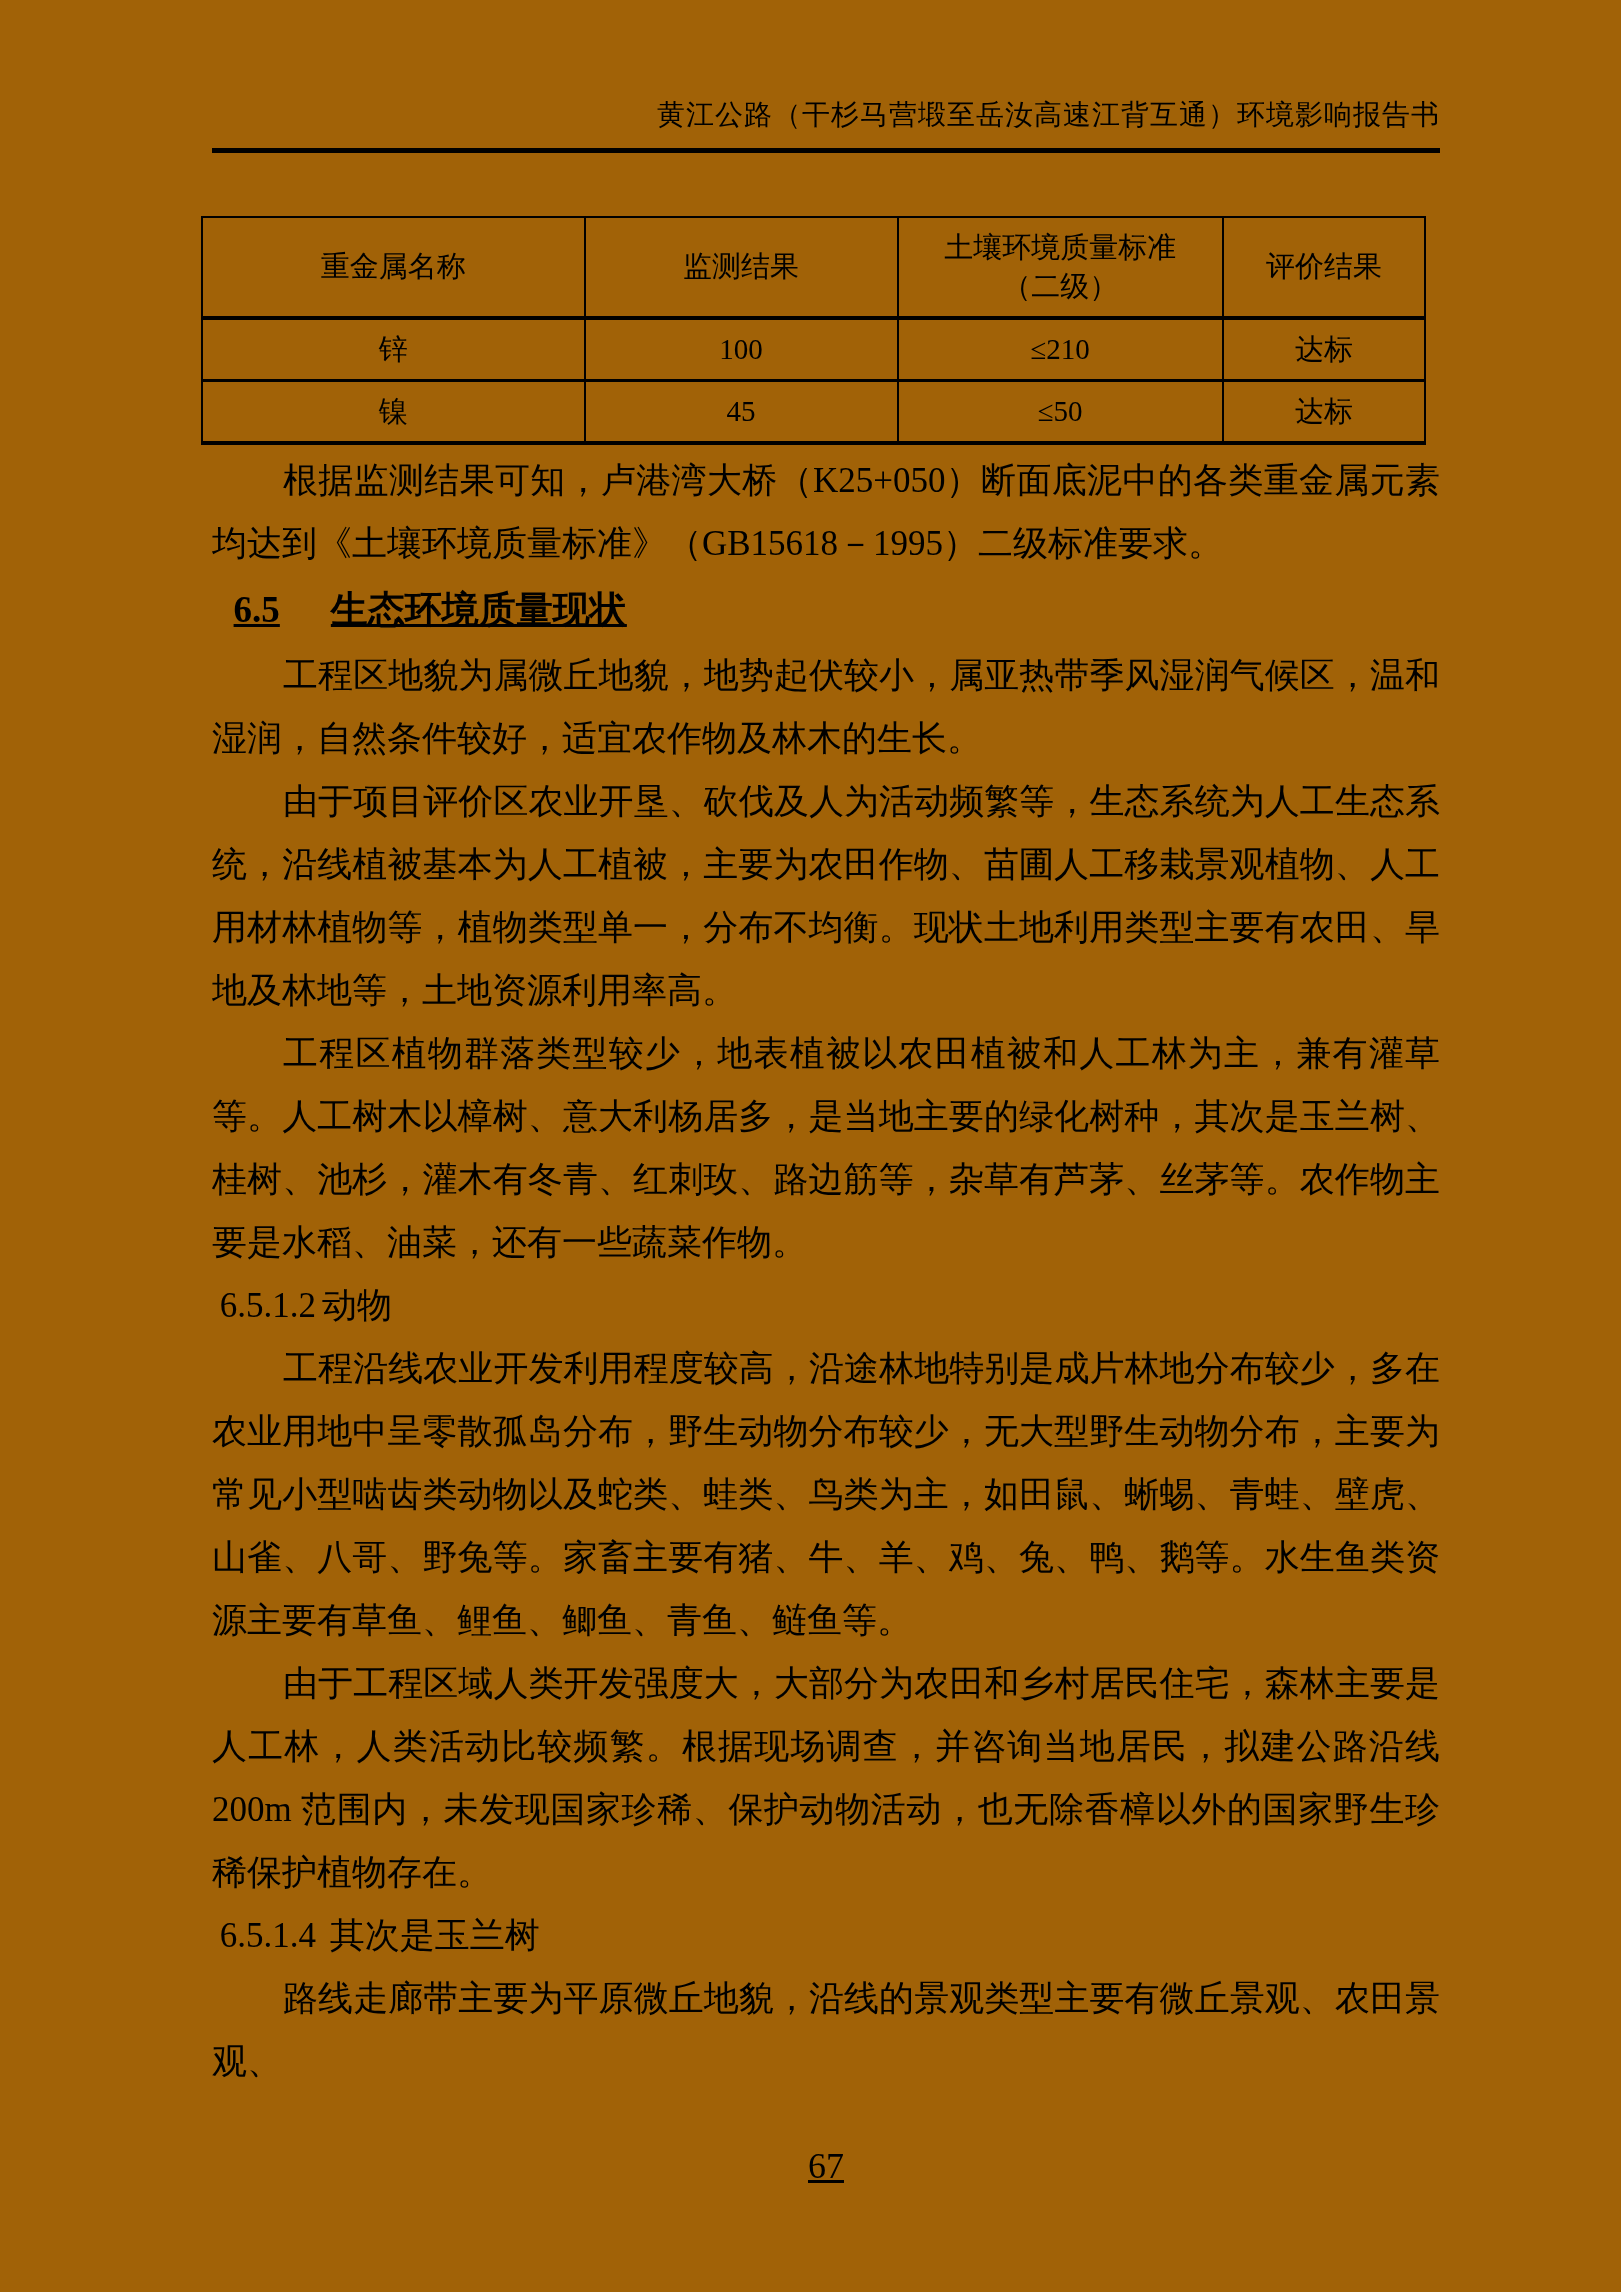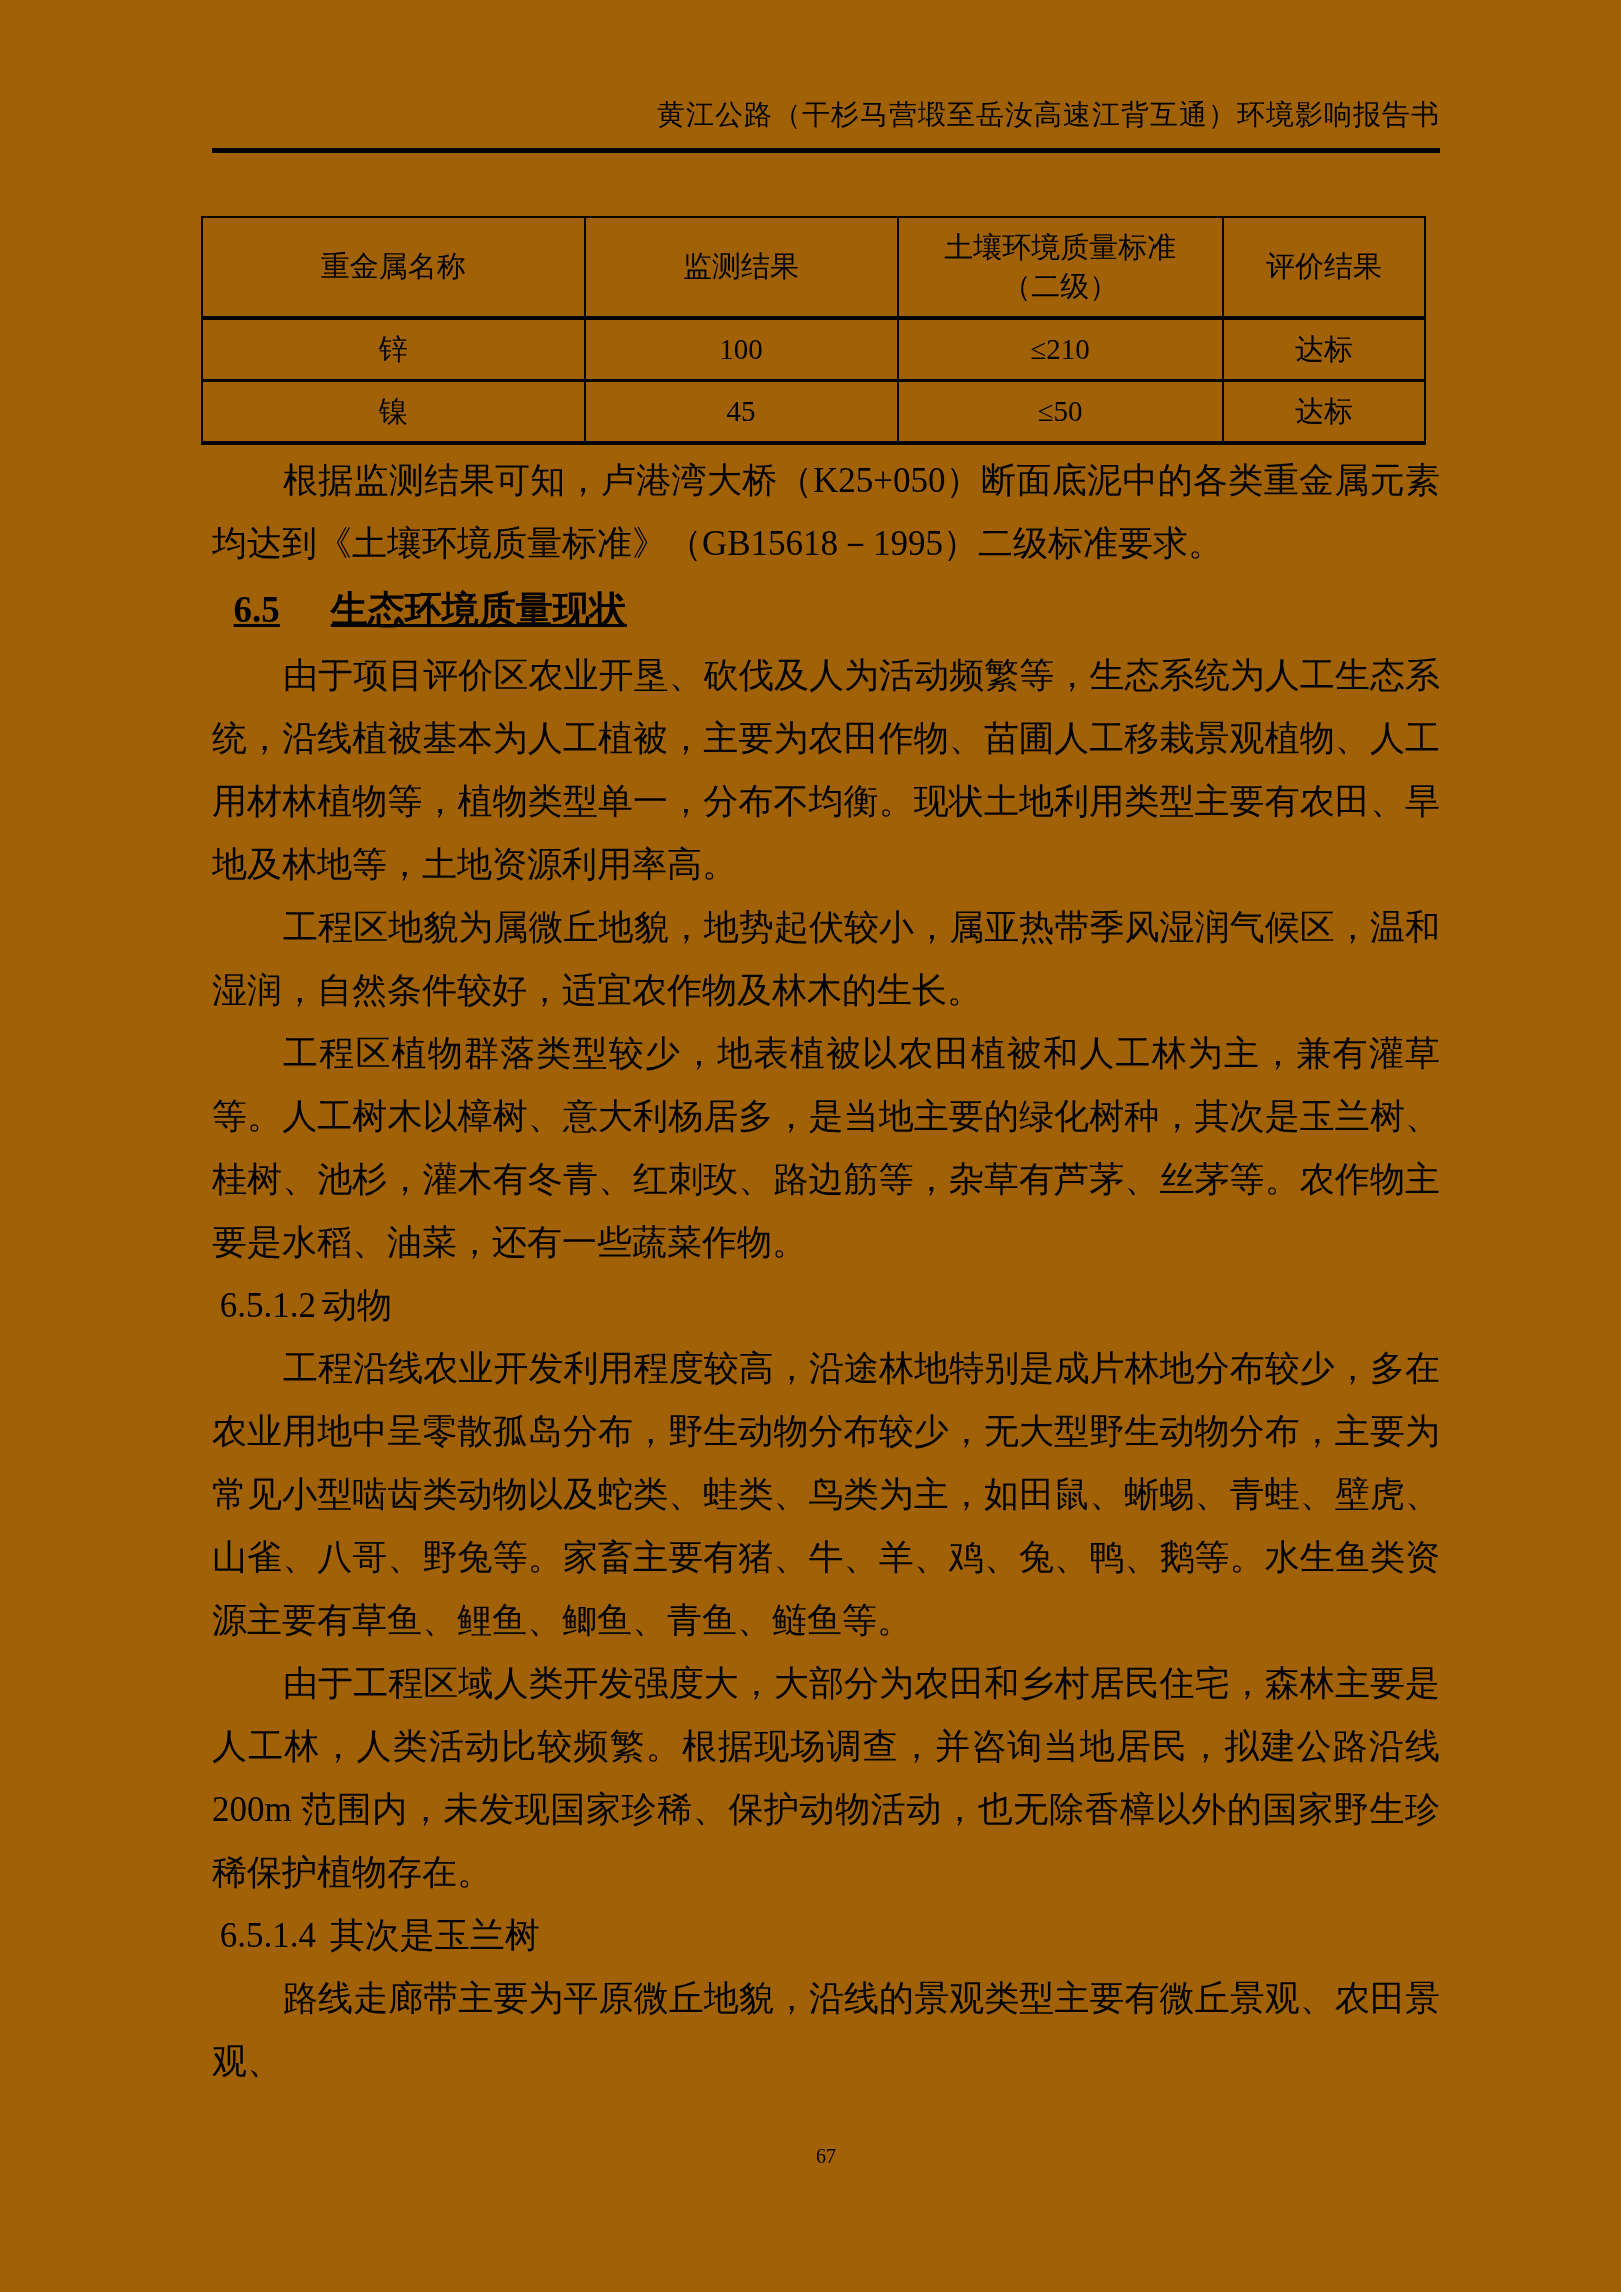--- a/index.html
+++ b/index.html
@@ -83,21 +83,22 @@
     padding-left: 7.8px;
   }
   h3.h-sub .h-num { margin-right: 13.7px; }
   h3.h-sub.tight .h-num { margin-right: 5.9px; }
 
   
   .page-number {
     position: absolute;
     left: 212px; width: 1228px; top: 2145px;
     text-align: center;
-    font-size: 20px;
+    font-size: 36px;
+    text-decoration: underline;
   }
 </style>
 </head>
 <body>
 
 <div class="page">
 
   <div class="doc-header">
     <span>黄江公路（干杉马营塅至岳汝高速江背互通）环境影响报告书</span>
   </div>
@@ -134,22 +135,22 @@
     </table>
 
     <div class="body-text">
 
       <p class="para">根据监测结果可知，卢港湾大桥（K25+050）断面底泥中的各类重金属元素均达到《土壤环境质量标准》（GB15618－1995）二级标准要求。</p>
 
       <h2 class="h-major">
         <span class="h-num">6.5</span><span>生态环境质量现状</span>
       </h2>
 
+      <p class="para">工程区地貌为属微丘地貌，地势起伏较小，属亚热带季风湿润气候区，温和湿润，自然条件较好，适宜农作物及林木的生长。</p>
       <p class="para">由于项目评价区农业开垦、砍伐及人为活动频繁等，生态系统为人工生态系统，沿线植被基本为人工植被，主要为农田作物、苗圃人工移栽景观植物、人工用材林植物等，植物类型单一，分布不均衡。现状土地利用类型主要有农田、旱地及林地等，土地资源利用率高。</p>
-      <p class="para">工程区地貌为属微丘地貌，地势起伏较小，属亚热带季风湿润气候区，温和湿润，自然条件较好，适宜农作物及林木的生长。</p>
 
       <p class="para">工程区植物群落类型较少，地表植被以农田植被和人工林为主，兼有灌草等。人工树木以樟树、意大利杨居多，是当地主要的绿化树种，其次是玉兰树、桂树、池杉，灌木有冬青、红刺玫、路边筋等，杂草有芦茅、丝茅等。农作物主要是水稻、油菜，还有一些蔬菜作物。</p>
 
       <h3 class="h-sub tight">
         <span class="h-num">6.5.1.2</span><span>动物</span>
       </h3>
       <p class="para">工程沿线农业开发利用程度较高，沿途林地特别是成片林地分布较少，多在农业用地中呈零散孤岛分布，野生动物分布较少，无大型野生动物分布，主要为常见小型啮齿类动物以及蛇类、蛙类、鸟类为主，如田鼠、蜥蜴、青蛙、壁虎、山雀、八哥、野兔等。家畜主要有猪、牛、羊、鸡、兔、鸭、鹅等。水生鱼类资源主要有草鱼、鲤鱼、鲫鱼、青鱼、鲢鱼等。</p>
 
       <p class="para">由于工程区域人类开发强度大，大部分为农田和乡村居民住宅，森林主要是人工林，人类活动比较频繁。根据现场调查，并咨询当地居民，拟建公路沿线 200m 范围内，未发现国家珍稀、保护动物活动，也无除香樟以外的国家野生珍稀保护植物存在。</p>
 

